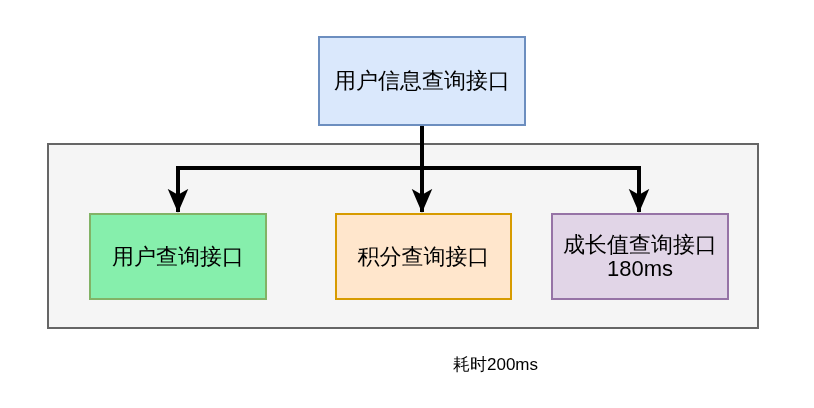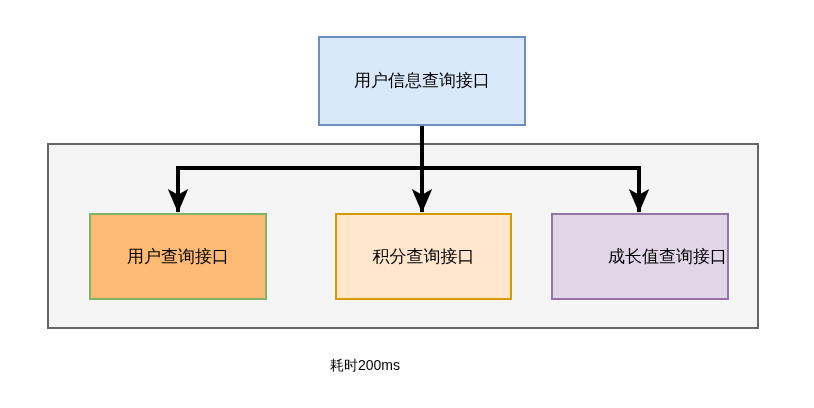--- a/index.html
+++ b/index.html
@@ -26,33 +26,33 @@
     pointer-events: none;
   }
   .node {
     position: absolute;
     display: flex;
     align-items: center;
     justify-content: center;
     text-align: center;
     box-sizing: border-box;
     border: 2px solid #000;
-    font-size: 17px;
+    font-size: 22px;
     line-height: 24px;
   }
   .node-root  { left: 318px; top: 36px;  width: 208px; height: 90px; }
   .node-child-0 { left: 89px;  top: 213px; width: 178px; height: 87px; }
   .node-child-1 { left: 335px; top: 213px; width: 177px; height: 87px; }
-  .node-child-2 { left: 551px; top: 213px; width: 178px; height: 87px; justify-content: flex-end; }
+  .node-child-2 { left: 551px; top: 213px; width: 178px; height: 87px; }
   .footer-label {
     position: absolute;
-    left: 330px; top: 353px;
+    left: 338px; top: 353px;
     width: 200px;
-    text-align: left;
-    font-size: 14px;
+    text-align: right;
+    font-size: 17px;
     line-height: 24px;
   }
 </style>
 </head>
 <body>
 
 <div class="canvas">
 
   <div class="group-box" style="background-color: rgb(245, 245, 245); border-color: rgb(102, 102, 102);"></div>
 
@@ -66,33 +66,34 @@
     <path d="M176,168 H641" stroke="#000000" stroke-width="4" fill="none"></path>
     <line x1="178" y1="166" x2="178" y2="212" stroke="#000000" stroke-width="4" marker-end="url(#arrowhead)"></line>
     <line x1="422" y1="166" x2="422" y2="212" stroke="#000000" stroke-width="4" marker-end="url(#arrowhead)"></line>
     <line x1="639" y1="166" x2="639" y2="212" stroke="#000000" stroke-width="4" marker-end="url(#arrowhead)"></line>
   </svg>
 
   <div class="node node-root" style="background-color: rgb(218, 232, 252); border-color: rgb(108, 142, 191);">
     <div>用户信息查询接口</div>
   </div>
 
-  <div class="node node-child-0" style="background-color: #fdba74; border-color: rgb(130, 179, 102);">
+  <div class="node node-child-0" style="background-color: #86efac; border-color: rgb(130, 179, 102);">
     <div>
       <div>用户查询接口</div>
     </div>
   </div>
 
   <div class="node node-child-1" style="background-color: rgb(255, 230, 204); border-color: rgb(215, 155, 0);">
     <div>
       <div>积分查询接口</div>
     </div>
   </div>
 
   <div class="node node-child-2" style="background-color: rgb(225, 213, 231); border-color: rgb(150, 115, 166);">
     <div>
       <div>成长值查询接口</div>
+      <div>180ms</div>
     </div>
   </div>
 
   <div class="footer-label">耗时200ms</div>
 
 </div>
 
 </body></html>

